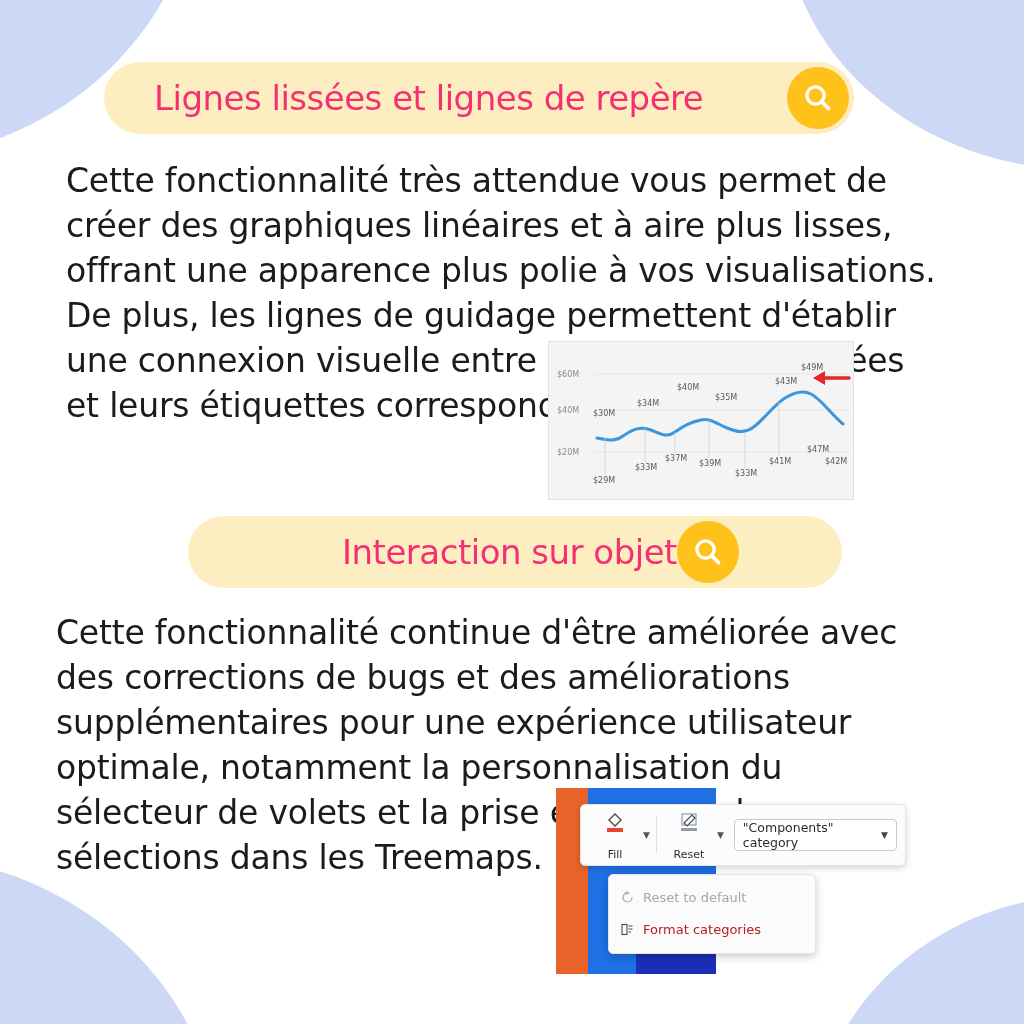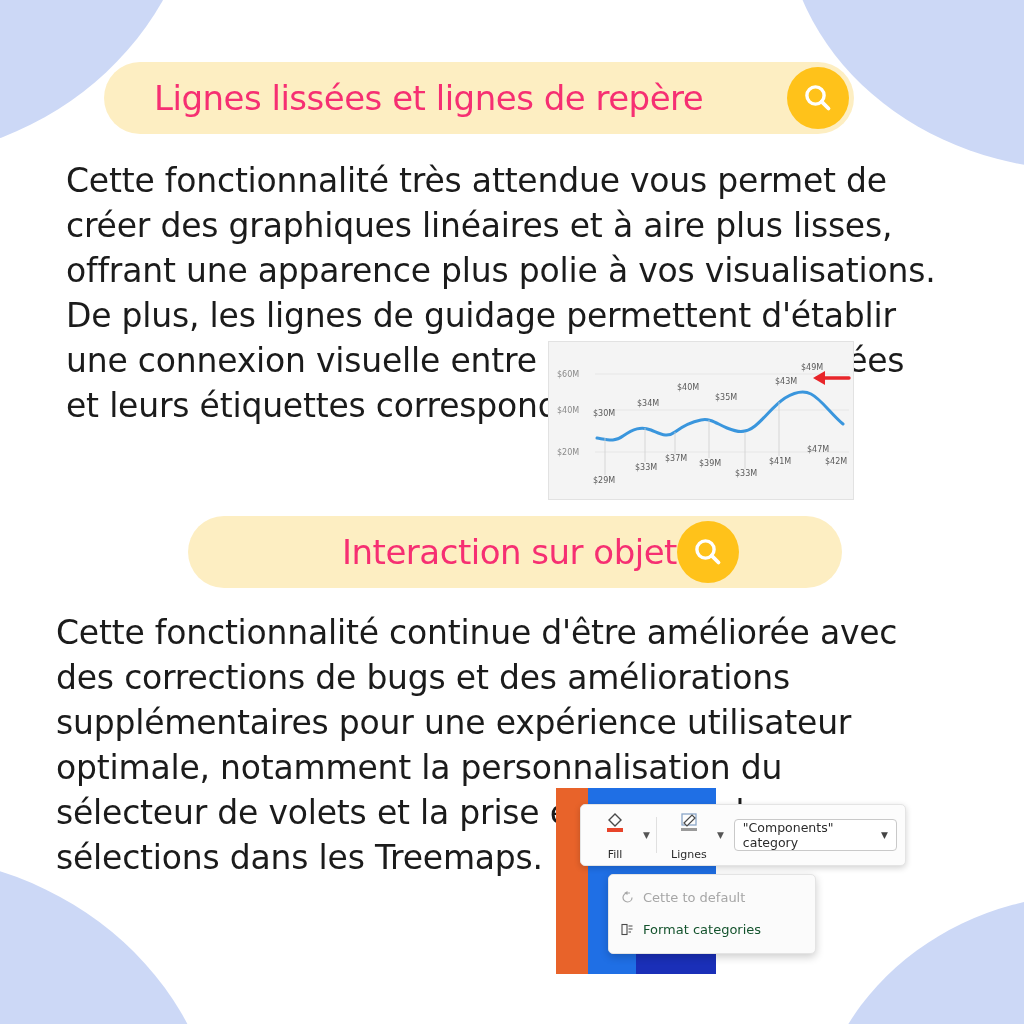--- a/index.html
+++ b/index.html
@@ -225,21 +225,21 @@
     box-shadow: 0 3px 8px rgba(0,0,0,.2);
     box-sizing: border-box;
     padding: 6px 0;
   }
   .tb-menu-item {
     height: 32px;
     display: flex;
     align-items: center;
     padding-left: 12px;
     font-size: 13px;
-    color: #14532d;
+    color: #b91c1c;
   }
   .tb-menu-item.disabled { color: #a6a6a6; }
   .tb-menu-item .mi-icon {
     width: 22px;
     display: flex;
     align-items: center;
   }
 </style>
 </head>
 <body>
@@ -343,40 +343,40 @@
 
       <div class="tb-toolwrap">
         <div class="tb-tool">
           <span class="glyph">
             <svg width="20" height="22" viewBox="0 0 20 22" aria-hidden="true">
               <rect x="3" y="3" width="14" height="11" fill="none" stroke="#8aa6c8" stroke-width="1.3"></rect>
               <path d="M5,12 L13,4 L16,7 L8,15 Z" fill="#ffffff" stroke="#4a4a4a" stroke-width="1.2"></path>
               <rect x="2" y="17" width="16" height="3" fill="#9a9a9a"></rect>
             </svg>
           </span>
-          <span class="lbl">Lignes</span>
+          <span class="lbl">Reset</span>
         </div>
         <span class="tb-caret">▼</span>
       </div>
 
       <div class="tb-select">
         <span>"Components" category</span>
         <span style="font-size:9px;color:#444;">▼</span>
       </div>
     </div>
 
     <div class="tb-menu">
       <div class="tb-menu-item disabled">
         <span class="mi-icon">
           <svg width="13" height="13" viewBox="0 0 13 13" aria-hidden="true">
             <path d="M11,6.5 A4.5,4.5 0 1 1 6.5,2 L9,2" fill="none" stroke="#a6a6a6" stroke-width="1.2"></path>
             <path d="M6.5,0 L6.5,4 L3.2,2 Z" fill="#a6a6a6"></path>
           </svg>
         </span>
-        <span>Cette to default</span>
+        <span>Reset to default</span>
       </div>
       <div class="tb-menu-item">
         <span class="mi-icon">
           <svg width="13" height="13" viewBox="0 0 13 13" aria-hidden="true">
             <rect x="1" y="1.5" width="5" height="10" fill="none" stroke="#4a4a4a" stroke-width="1.1"></rect>
             <path d="M7.5,3 L11.5,3 M7.5,6 L11.5,6 M7.5,9 L10,9" stroke="#4a4a4a" stroke-width="1.1"></path>
           </svg>
         </span>
         <span>Format categories</span>
       </div>

